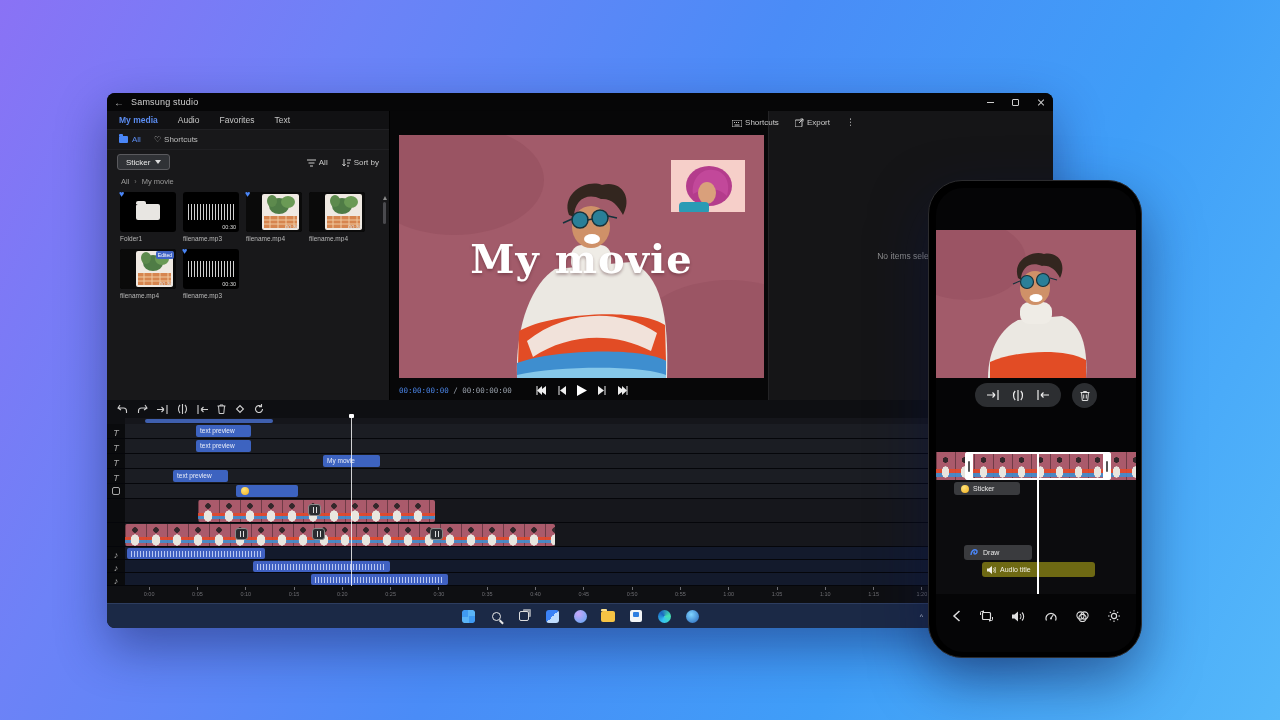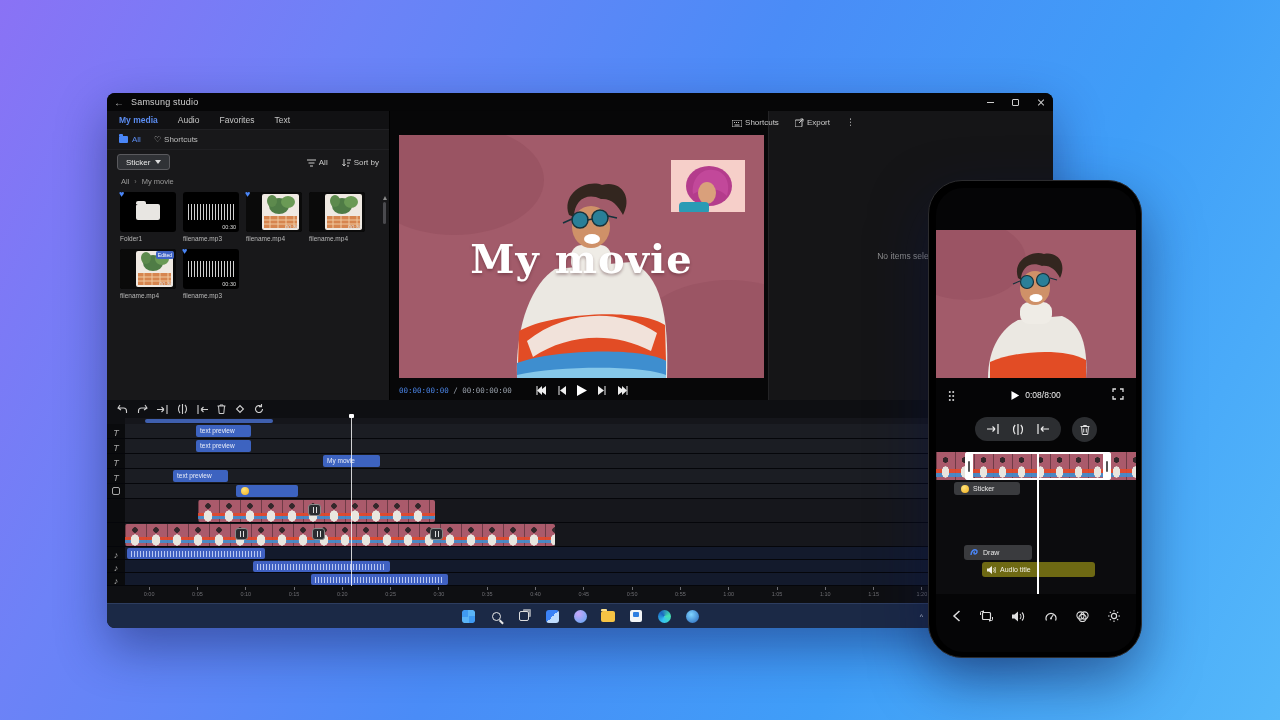--- a/index.html
+++ b/index.html
@@ -671,34 +671,20 @@
           <ellipse cx="99" cy="58" rx="15" ry="17" fill="#cf9168"></ellipse>
           <ellipse cx="100" cy="68" rx="6.5" ry="4" fill="#fff"></ellipse>
           <path d="M82 48 C76 30 96 20 108 24 C122 21 131 34 124 48 C120 40 114 35 106 36 C95 31 85 37 85 50 Z" fill="#33261f"></path>
           <circle cx="91" cy="52" r="6.5" fill="#2a7f98" stroke="#15323c" stroke-width="1.2"></circle>
           <circle cx="107" cy="50" r="6.5" fill="#2a7f98" stroke="#15323c" stroke-width="1.2"></circle>
           <path d="M84 51l-7 3M114 48l7 2" stroke="#15323c" stroke-width="1.2"></path>
         </svg>
       </div>
 
       <div class="pctrl">
-        <div class="pctrl-row1">
-          <span class="drag-dots"></span>
-          <span class="ptime">
-            <svg width="8" height="9" viewBox="0 0 8 9">
-                <path d="M0 0L8 4.5L0 9Z" fill="#fff"></path>
-              </svg>
-            <span>0:08/8:00</span>
-          </span>
-          <span class="pfullscreen">
-            <svg width="12" height="12" viewBox="0 0 12 12">
-                <path d="M1 4V1h3M8 1h3v3M11 8v3H8M4 11H1V8" stroke="#ddd" fill="none" stroke-width="1.3"></path>
-              </svg>
-          </span>
-        </div>
         <div class="pctrl-row2">
           <span class="pill">
             <svg width="12" height="10" viewBox="0 0 12 10">
                 <path d="M0 5h8M8 5L5.5 2.5M8 5L5.5 7.5M11 0v10" stroke="#eee" fill="none" stroke-width="1.2"></path>
               </svg>
             <svg width="12" height="11" viewBox="0 0 12 11">
                 <path d="M6 0v11" stroke="#eee" stroke-width="1.2"></path>
                 <path d="M3.2 1C1 3 1 8 3.2 10M8.8 1c2.2 2 2.2 7 0 9" stroke="#eee" fill="none" stroke-width="1.2"></path>
               </svg>
             <svg width="12" height="10" viewBox="0 0 12 10">

